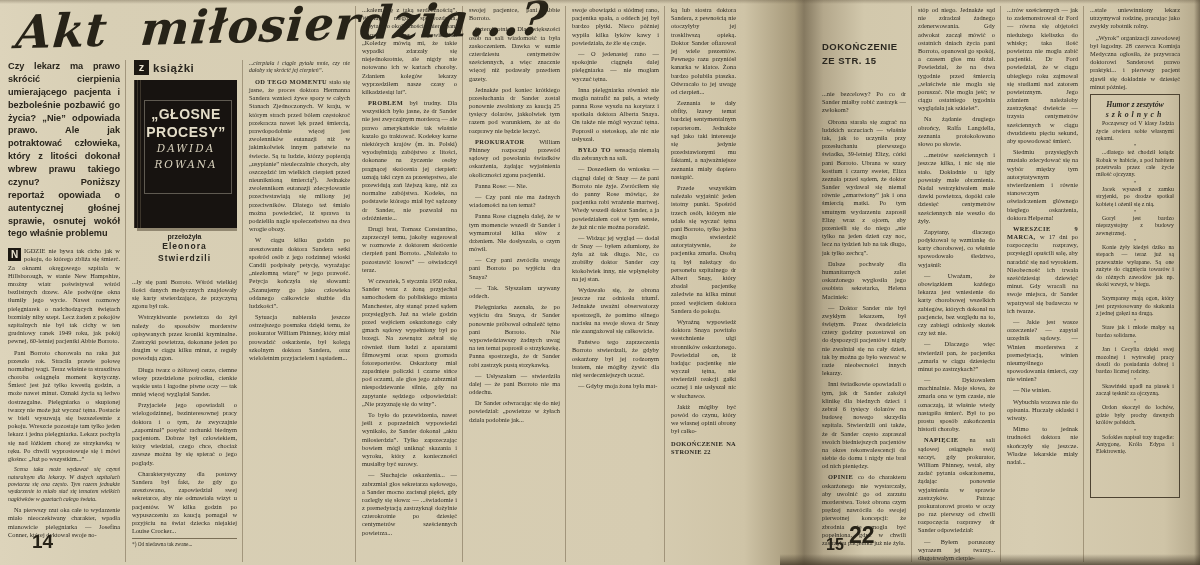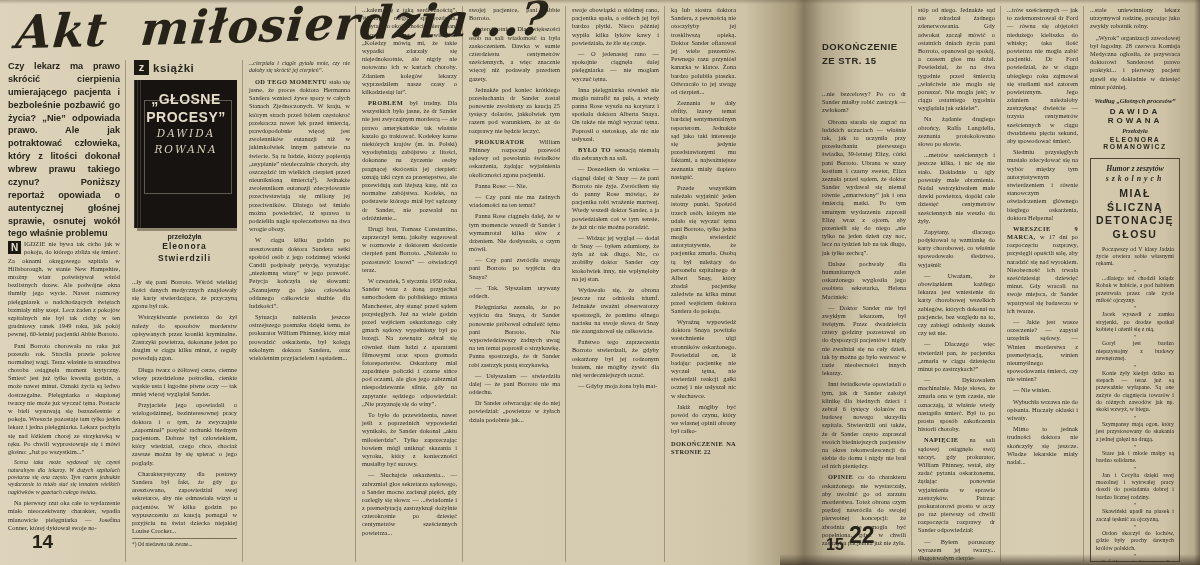--- a/index.html
+++ b/index.html
@@ -28,30 +28,30 @@
   .para{margin:0 0 3px 0;font-size:6.4px;line-height:1.28;text-align:justify;text-indent:6px;}
   .para.noindent{text-indent:0;}
   .lead{font-weight:bold;letter-spacing:.4px;}
   .italic-note{font-style:italic;font-size:5.8px;}
   .footnote{font-size:5.3px;border-top:1px solid rgba(100,88,64,.8);padding-top:2px;text-indent:0;}
   .cont-bold{font-weight:bold;letter-spacing:.3px;text-indent:0;margin-top:4px;}
   .dcap{float:left;width:13px;height:13px;background:#1c1812;color:#e9e2cf;font-family:"Liberation Sans",sans-serif;
     font-weight:bold;text-align:center;line-height:13px;font-size:10px;margin:1px 3px 1px 0;}
 
   .intro{font-family:"Liberation Sans",sans-serif;font-weight:bold;font-size:9.2px;line-height:1.4;
-    text-align:justify;color:#2a261d;}
+    text-align:justify;color:#2a261d;margin-bottom:7px;}
 
   .zrow{display:flex;align-items:center;gap:4px;margin:0 0 5px 2px;}
   .zbox{width:15px;height:15px;background:#1c1812;color:#e9e2cf;font-family:"Liberation Sans",sans-serif;
     font-weight:bold;font-size:11px;text-align:center;line-height:15px;}
   .zword{font-family:"Liberation Sans",sans-serif;font-weight:bold;font-size:11.5px;letter-spacing:.5px;}
 
   .book{position:relative;width:104px;height:148px;background:#171310;margin:0 0 5px 2px;
     box-shadow:3px 3px 0 rgba(90,78,58,.55);display:flex;flex-direction:column;align-items:center;
-    justify-content:flex-start;padding-top:11px;box-sizing:border-box;}
+    justify-content:flex-start;padding-top:26px;box-sizing:border-box;}
   .book::before{content:"";position:absolute;left:0;top:0;bottom:0;width:7px;
     background:repeating-linear-gradient(90deg,#3c352b 0 1px,#171310 1px 3px);}
   .book::after{content:"";position:absolute;left:10px;right:6px;top:20px;bottom:34px;border:1px solid rgba(230,223,204,.35);}
   .book-title{color:#e4ddc8;font-family:"Liberation Sans",sans-serif;font-weight:bold;font-size:14px;
     letter-spacing:.5px;text-align:center;line-height:1.25;position:relative;z-index:2;}
   .book-author{color:#d8d1bc;font-family:"DejaVu Serif",serif;font-style:italic;font-size:10.5px;
     letter-spacing:2px;text-align:center;line-height:1.5;position:relative;z-index:2;}
   .translator{text-align:center;font-family:"Liberation Sans",sans-serif;margin-bottom:13px;}
   .tr-label{font-size:7px;font-weight:bold;display:block;}
   .tr-name{font-size:8.5px;font-weight:bold;letter-spacing:1px;display:block;line-height:1.45;}
@@ -244,35 +244,25 @@
             <p class="para ">Wybuchła wrzawa nie do opisania. Huczały oklaski i wiwaty.</p>
             <p class="para ">Mimo to jednak trudności doktora nie skończyły się jeszcze. Władze lekarskie miały nadal...</p>
           </div>
       </div>
 
       <div class="col colh-full" style="width:97px">
         <div>
             <p class="para noindent">...stale uniewinniony lekarz utrzymywał rodzinę, pracując jako zwykły robotnik rolny.</p>
             <p class="para ">„Wyrok” organizacji zawodowej był łagodny. 28 czerwca Komisja Medyczna ogłosiła, że przywraca doktorowi Sanderowi prawo praktyki... i pierwszy pacjent zjawił się dokładnie w dziesięć minut później.</p>
           </div>
-        <div class="credit">
-          <span class="credit-src">Według „Głośnych procesów”</span>
-          <span class="credit-author">DAWIDA ROWANA</span>
-          <span class="credit-trl">Przełożyła</span>
-          <span class="credit-trname">ELEONORA ROMANOWICZ</span>
-        </div>
         <div class="humor-box">
           <div class="humor-head">
             <span>Humor z zeszytów</span><br>
             <span class="sp">szkolnych</span>
           </div>
-          <div class="humor-title">
-            <span>MIAŁ ŚLICZNĄ</span><br>
-            <span>DETONACJĘ GŁOSU</span>
-          </div>
           <div>
               <p class="h-item">Począwszy od V klasy Jadzia życie otwiera sobie własnymi rękami.</p>
               <p class="h-star">*</p>
               <p class="h-item">...dlatego też chodził ksiądz Robak w habicie, a pod habitem przetrwała przez całe życie miłość ojczyzny.</p>
               <p class="h-star">*</p>
               <p class="h-item">Jacek wyszedł z zamku stryjenki, po drodze spotkał kobietę i ożenił się z nią.</p>
               <p class="h-star">*</p>
               <p class="h-item">Goryl jest bardzo nieprzystojny z budowy zewnętrznej.</p>
               <p class="h-star">*</p>
               <p class="h-item">Konie żyły kiedyś dziko na stepach — teraz już są przeważnie wyłapane. Są one zużyte do ciągnięcia towarów i do różnych zawodów jak np. skoki wzwyż, w biegu.</p>

